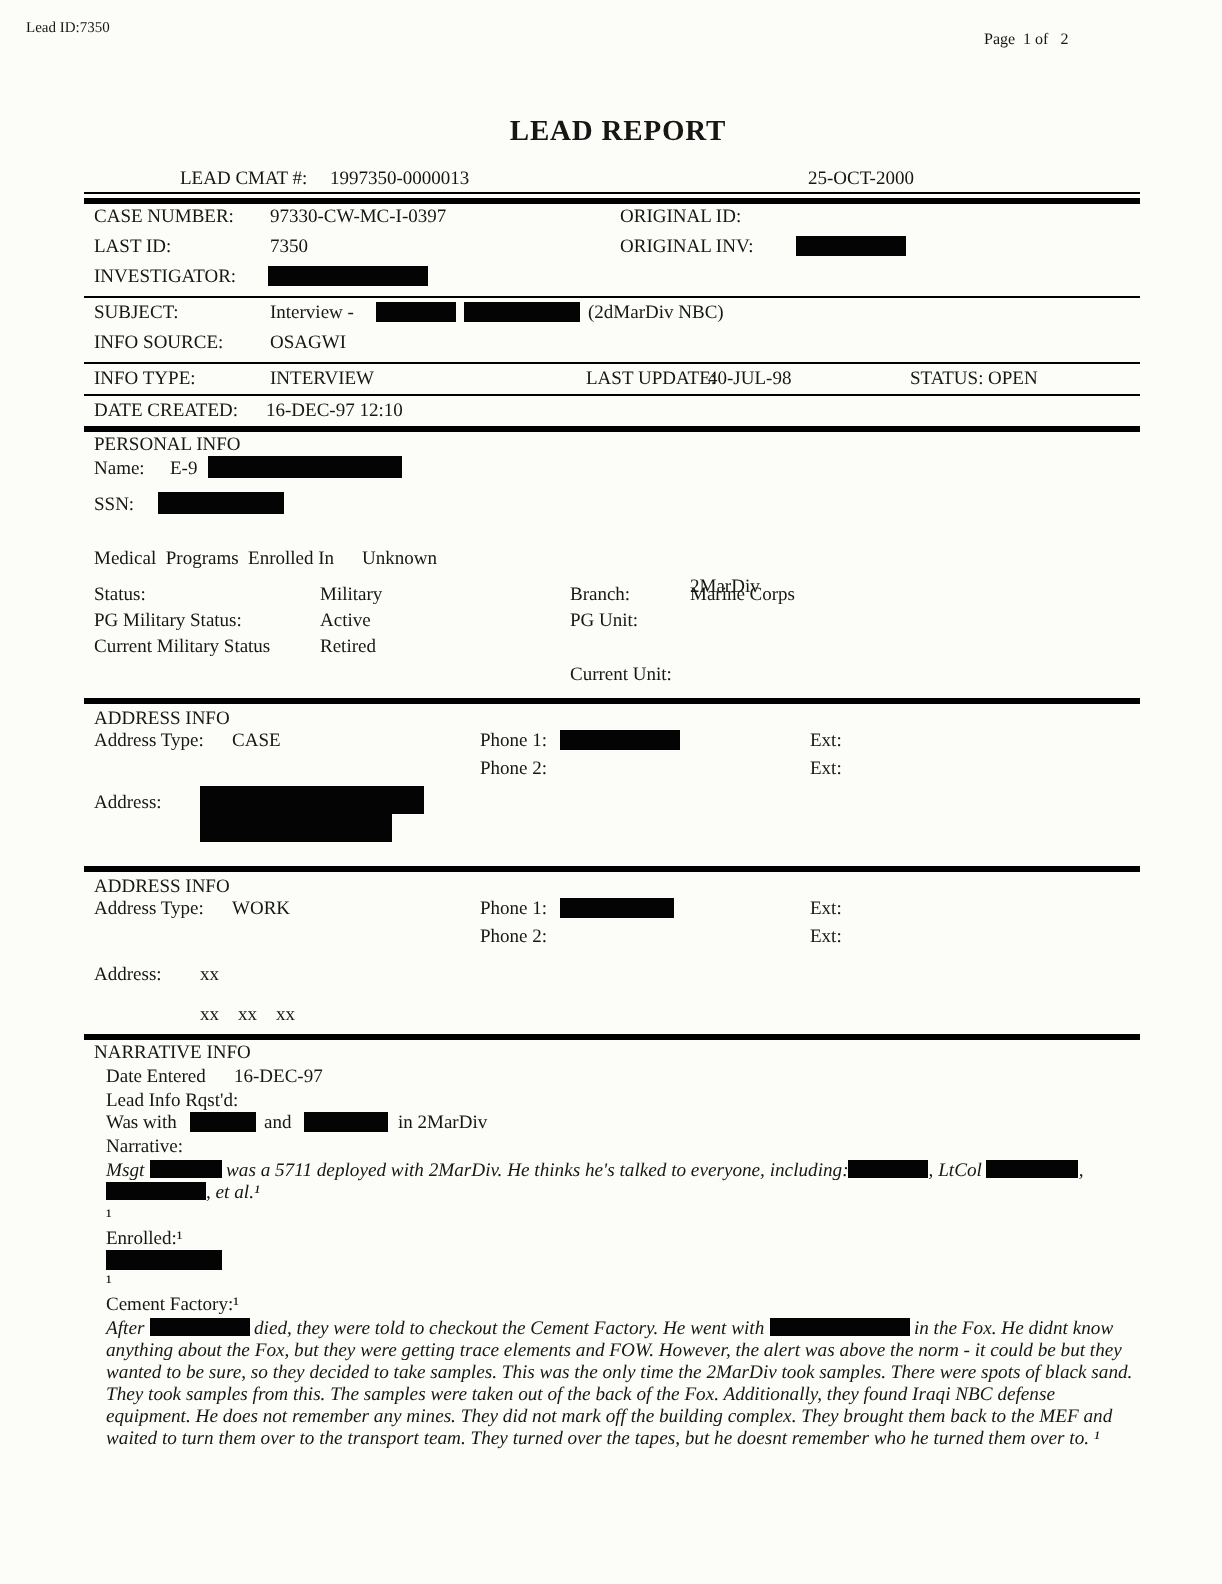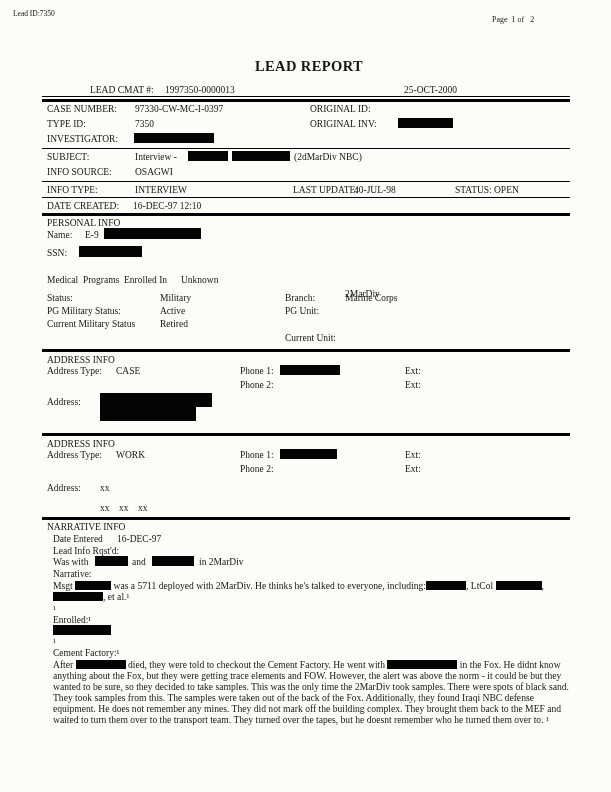--- a/index.html
+++ b/index.html
@@ -8,21 +8,21 @@
   .t{position:absolute;font-size:9.5px;line-height:1.1;white-space:pre;}
   .b{font-weight:normal;}
   .small{font-size:7.5px;}
   .pg{font-size:8px;}
   .title{position:absolute;left:0;right:13px;top:58px;text-align:center;
          font-size:14.5px;font-weight:bold;letter-spacing:.4px;margin-left:20px;}
   .rule{position:absolute;background:#000;height:1px;}
   .bar{position:absolute;background:#000;height:2.5px;}
   .redact{display:inline-block;background:#040404;height:9px;vertical-align:-1px;}
   .redact-abs{position:absolute;background:#040404;}
-  .para{position:absolute;width:519px;font-size:9.6px;line-height:11px;}
+  .para{position:absolute;width:519px;font-size:9.6px;line-height:11px;font-style:italic;}
 </style>
 </head>
 <body>
 
 <div class="page">
 
   <span class="t small" style="left:13px;top:10px">Lead ID:7350</span>
   <span class="t pg" style="left:492px;top:16px">Page  1 of   2</span>
 
   <div class="title">LEAD REPORT</div>
@@ -30,21 +30,21 @@
   <span class="t b" style="left:90px;top:85px">LEAD CMAT #:</span>
   <span class="t" style="left:165px;top:85px">1997350-0000013</span>
   <span class="t" style="left:404px;top:85px">25-OCT-2000</span>
   <div class="rule" style="left:42px;top:96px;width:528px"></div>
   <div class="bar" style="left:42px;top:99px;width:528px"></div>
 
   <span class="t b" style="left:47px;top:104px">CASE NUMBER:</span>
   <span class="t" style="left:135px;top:104px">97330-CW-MC-I-0397</span>
   <span class="t b" style="left:310px;top:104px">ORIGINAL ID:</span>
 
-  <span class="t b" style="left:47px;top:119px">TYPE ID:</span>
+  <span class="t b" style="left:47px;top:119px">LAST ID:</span>
   <span class="t" style="left:135px;top:119px">7350</span>
   <span class="t b" style="left:310px;top:119px">ORIGINAL INV:</span>
   <div class="redact-abs" style="left:398px;top:118px;width:55px;height:10px"></div>
 
   <span class="t b" style="left:47px;top:134px">INVESTIGATOR:</span>
   <div class="redact-abs" style="left:134px;top:133px;width:80px;height:10px"></div>
 
   <div class="rule" style="left:42px;top:148px;width:528px"></div>
 
   <span class="t b" style="left:47px;top:152px">SUBJECT:</span>

